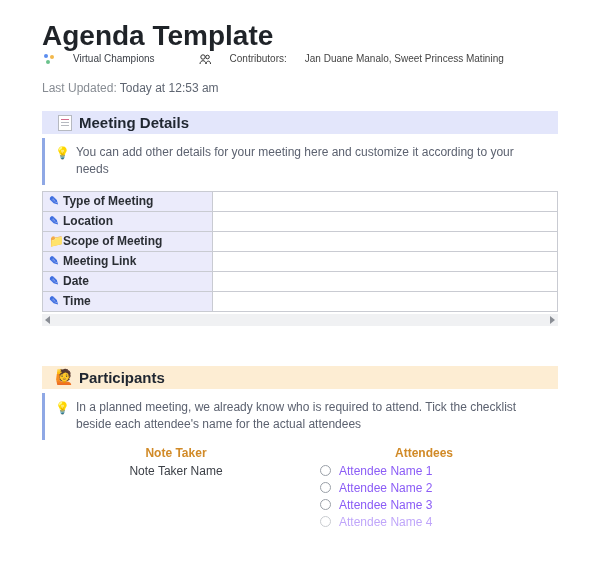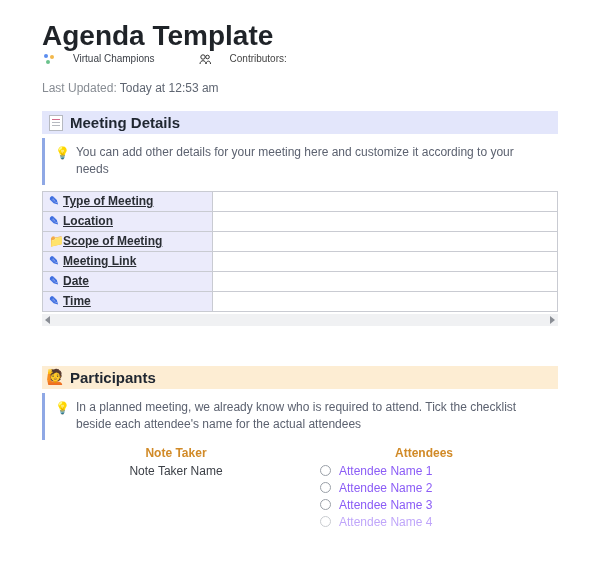--- a/index.html
+++ b/index.html
@@ -34,21 +34,21 @@
     .updated-row {
       font-size: 12px;
       color: #878c93;
       margin-bottom: 16px;
     }
     .updated-row .val { color: #5f6672; }
     .section-header {
       display: flex;
       align-items: center;
       gap: 6px;
-      padding: 3px 6px;
+      padding: 3px 15px;
       font-weight: 700;
       font-size: 15px;
       color: #1f2630;
       margin-bottom: 4px;
     }
     .sh-blue { background: #e3e6fb; }
     .sh-yellow { background: #fdedd3; }
     .section-icon { width: 16px; height: 16px; display: inline-flex; align-items: center; justify-content: center; font-size: 13px; }
     .callout {
       border-left: 3px solid #8fa8e5;
@@ -59,21 +59,20 @@
       display: flex;
       gap: 6px;
       line-height: 1.45;
     }
     .bulb { font-size: 12px; flex-shrink: 0; margin-top: 1px; }
     .details-table {
       border-collapse: collapse;
       width: 100%;
       font-size: 12px;
       margin-top: 4px;
-      text-decoration: underline;
     }
     .details-table td {
       border: 1px solid #c9cbd2;
       padding: 2px 6px;
       height: 20px;
     }
     .details-table td.key {
       background: #ebebfb;
       font-weight: 700;
       color: #2a2e34;
@@ -169,20 +168,21 @@
     <span style="width:8px"></span>
     <span class="contrib-icon">
       <svg width="12" height="12" viewBox="0 0 12 12">
           <circle cx="4" cy="4" r="2.2" fill="none" stroke="#333" stroke-width="1"></circle>
           <path d="M1 11c0-2 1.5-3.3 3-3.3s3 1.3 3 3.3" fill="none" stroke="#333" stroke-width="1"></path>
           <circle cx="8.5" cy="4" r="1.8" fill="none" stroke="#333" stroke-width="1"></circle>
           <path d="M7 11c0-1.8 1.2-2.8 2.5-2.8s2 1 2 2.8" fill="none" stroke="#333" stroke-width="1"></path>
         </svg>
     </span>
     <span class="label">Contributors:</span>
+    <span class="contributors-names">Jan Duane Manalo, Sweet Princess Matining</span>
   </div>
 
   <div class="updated-row">
     <span>Last Updated:</span>
     <span class="val">Today at 12:53 am</span>
   </div>
 
   <div class="section-header sh-blue">
     <span class="section-icon">
         <span class="notepad"></span>

